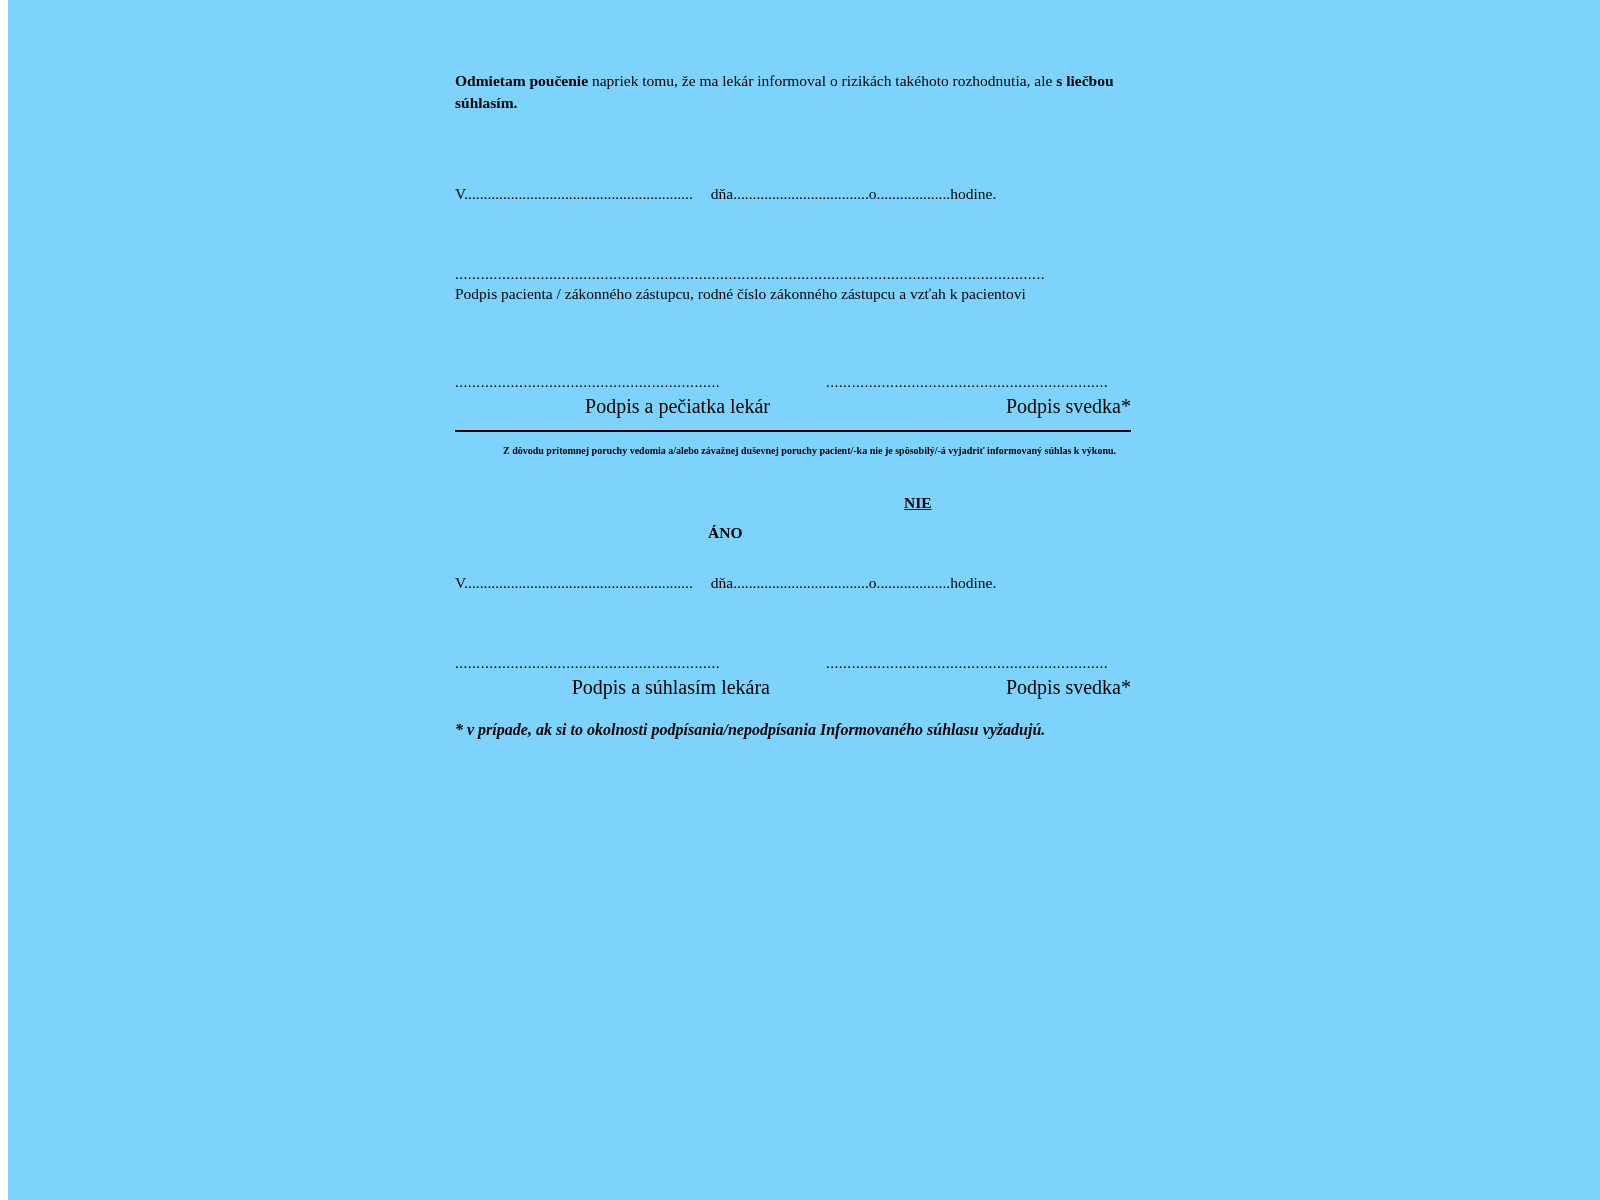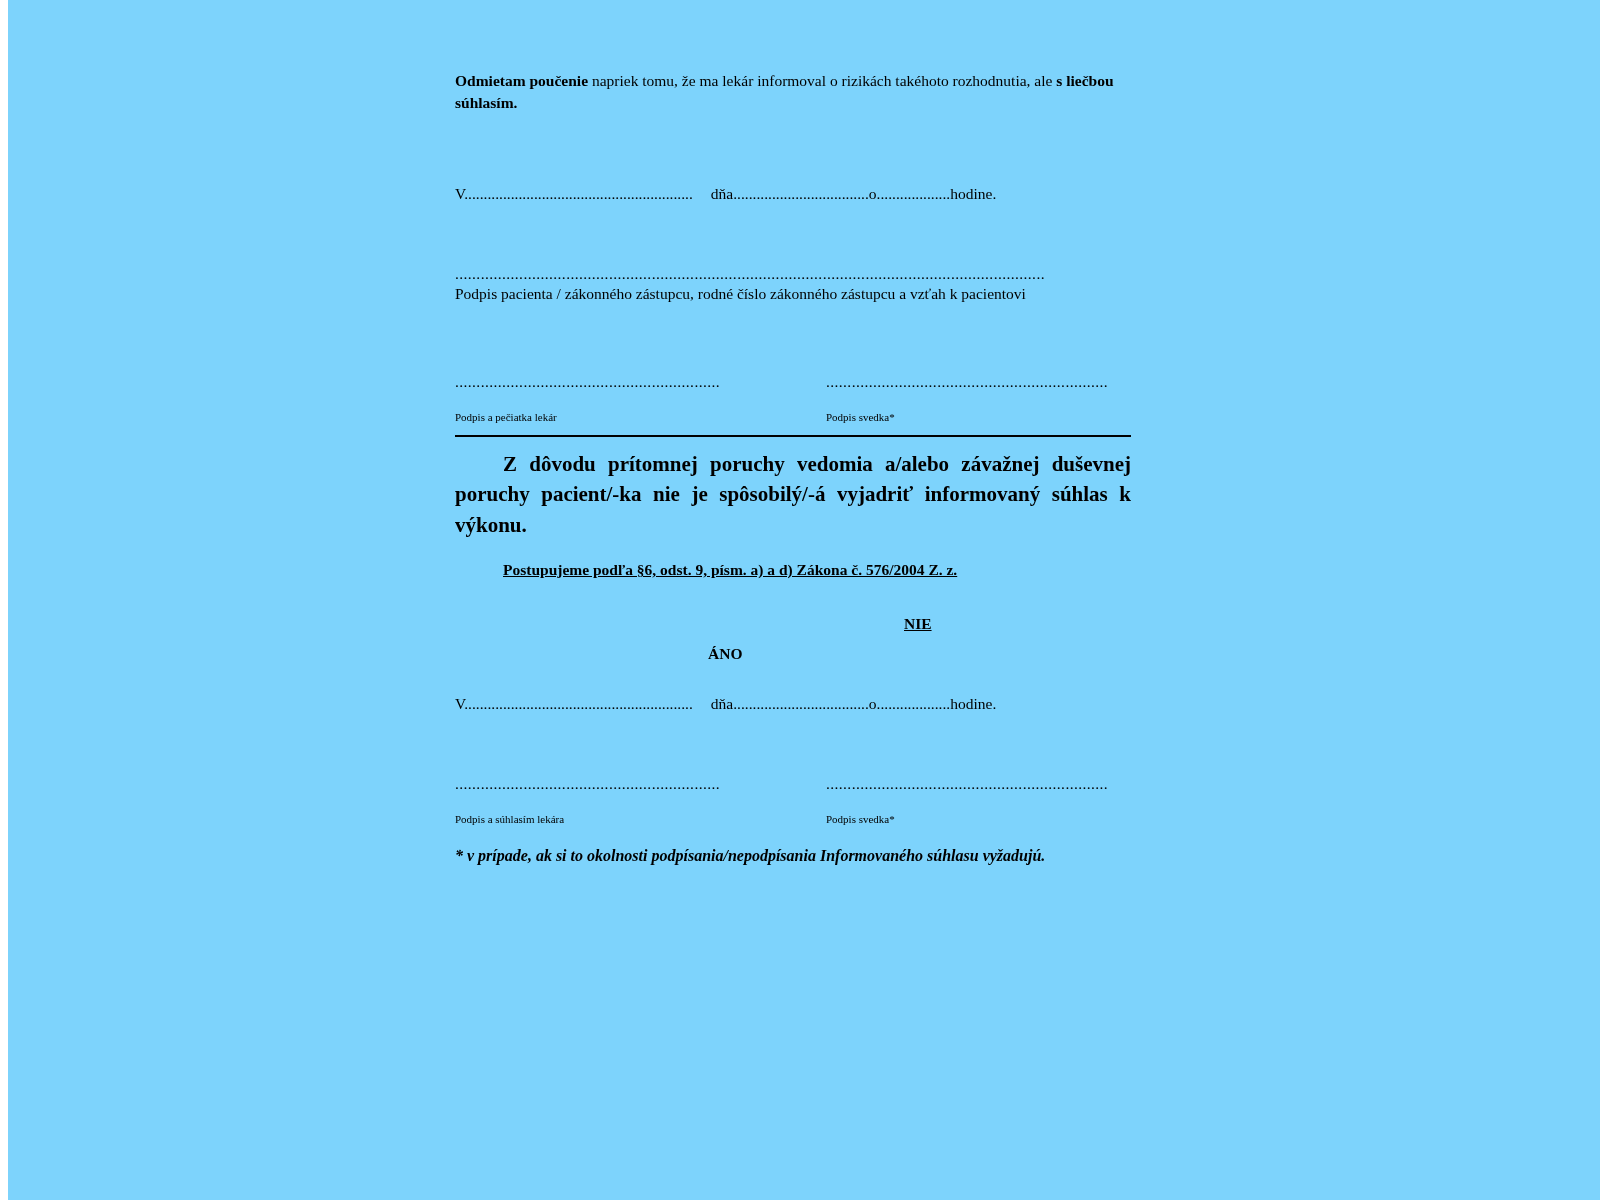--- a/index.html
+++ b/index.html
@@ -65,34 +65,34 @@
   }
   .sig-col { width: 315px; }
   .sig-col.right { width: 305px; }
   .dotline {
     font-size: 15.5px;
     letter-spacing: 0.4px;
     overflow: hidden;
     white-space: nowrap;
   }
   .sig-label {
-    font-size: 11px;
-    text-align: left;
-    margin-top: 20px;
+    font-size: 20px;
+    text-align: right;
+    margin-top: 4px;
   }
 
   .hr-thick {
     border: none;
     border-top: 2.5px solid #000;
     margin: 12px 0 0 0;
     width: 676px;
   }
 
   .para-justify {
-    font-size: 21px;
+    font-size: 10px;
     font-weight: bold;
     text-align: justify;
     text-align-last: left;
     line-height: 1.45;
     margin-top: 12px;
     text-indent: 48px;
   }
   .para-underline {
     font-size: 15.5px;
     font-weight: bold;
@@ -151,21 +151,20 @@
       <div class="sig-col right">
         <div class="dotline">..................................................................</div>
         <div class="sig-label">Podpis svedka*</div>
       </div>
     </div>
 
     <hr class="hr-thick">
 
     <p class="para-justify">Z dôvodu prítomnej poruchy vedomia a/alebo závažnej duševnej poruchy pacient/-ka nie je spôsobilý/-á vyjadriť informovaný súhlas k výkonu.</p>
 
-    <p class="para-underline">Postupujeme podľa §6, odst. 9, písm. a) a d) Zákona č. 576/2004 Z. z.</p>
 
     <div class="yesno">
       <span class="ano">ÁNO</span>
       <span class="nie">NIE</span>
     </div>
 
     <div class="line-dateplace2">
       <span>V.</span><span>..........................................................</span><span class="gap-dateplace"></span><span>dňa</span><span>...................................</span><span>o</span><span>...................</span><span>hodine.</span>
     </div>
 

